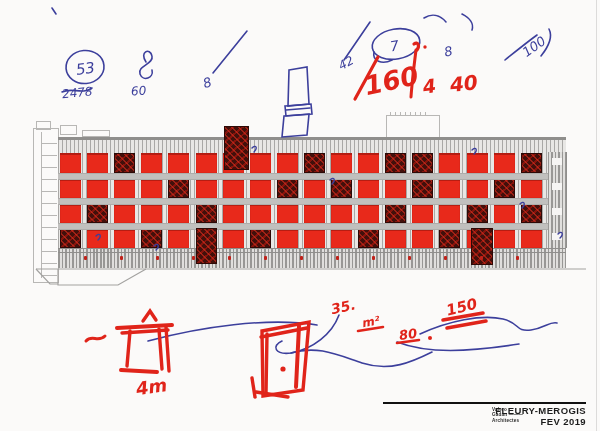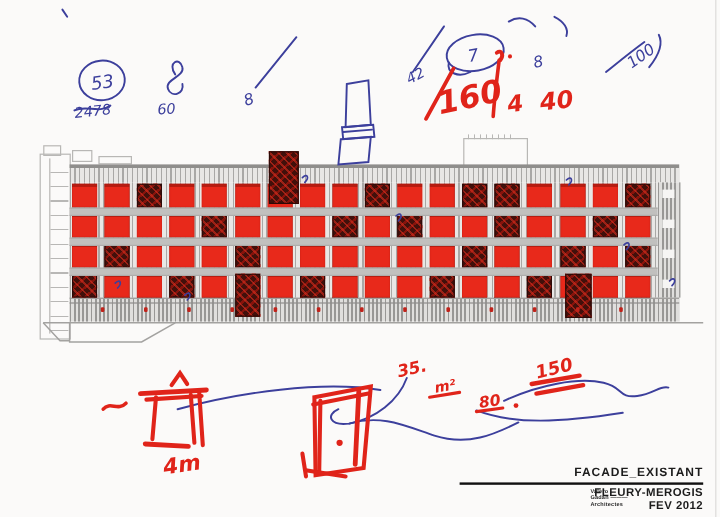--- a/index.html
+++ b/index.html
@@ -249,24 +249,23 @@
       <text class="hand-red" x="423" y="93" font-size="19" transform="rotate(-8 428 88)">4</text>
       <text class="hand-red" x="450" y="91" font-size="20" transform="rotate(-6 460 85)">40</text>
       <text class="hand-red" x="331" y="313" font-size="14" transform="rotate(-12 338 308)">35.</text>
       <text class="hand-red" x="362" y="326" font-size="12" transform="rotate(-10 370 321)">m²</text>
       <text class="hand-red" x="399" y="339" font-size="13" transform="rotate(-8 406 334)">80</text>
       <text class="hand-red" x="446" y="313" font-size="15" transform="rotate(-14 458 307)">150</text>
       <text class="hand-red" x="136" y="394" font-size="18" transform="rotate(-8 146 388)">4m</text>
     </g>
   </svg>
 
-  <div class="tb-text tb-name">FACADE_EXISTANT</div>
   <div class="tb-line"></div>
   <div class="logo">
     <div>Valero</div>
     <div>Gadan ———</div>
     <div>Architectes</div>
   </div>
   <div class="tb-text tb-proj">FLEURY-MEROGIS</div>
-  <div class="tb-text tb-date">FEV 2012</div>
+  <div class="tb-text tb-date">FEV 2019</div>
 
   <div class="abs" style="left:596px;top:0;width:1px;height:431px;background:#dcdbda;"></div>
 </div>
 
 </body></html>

